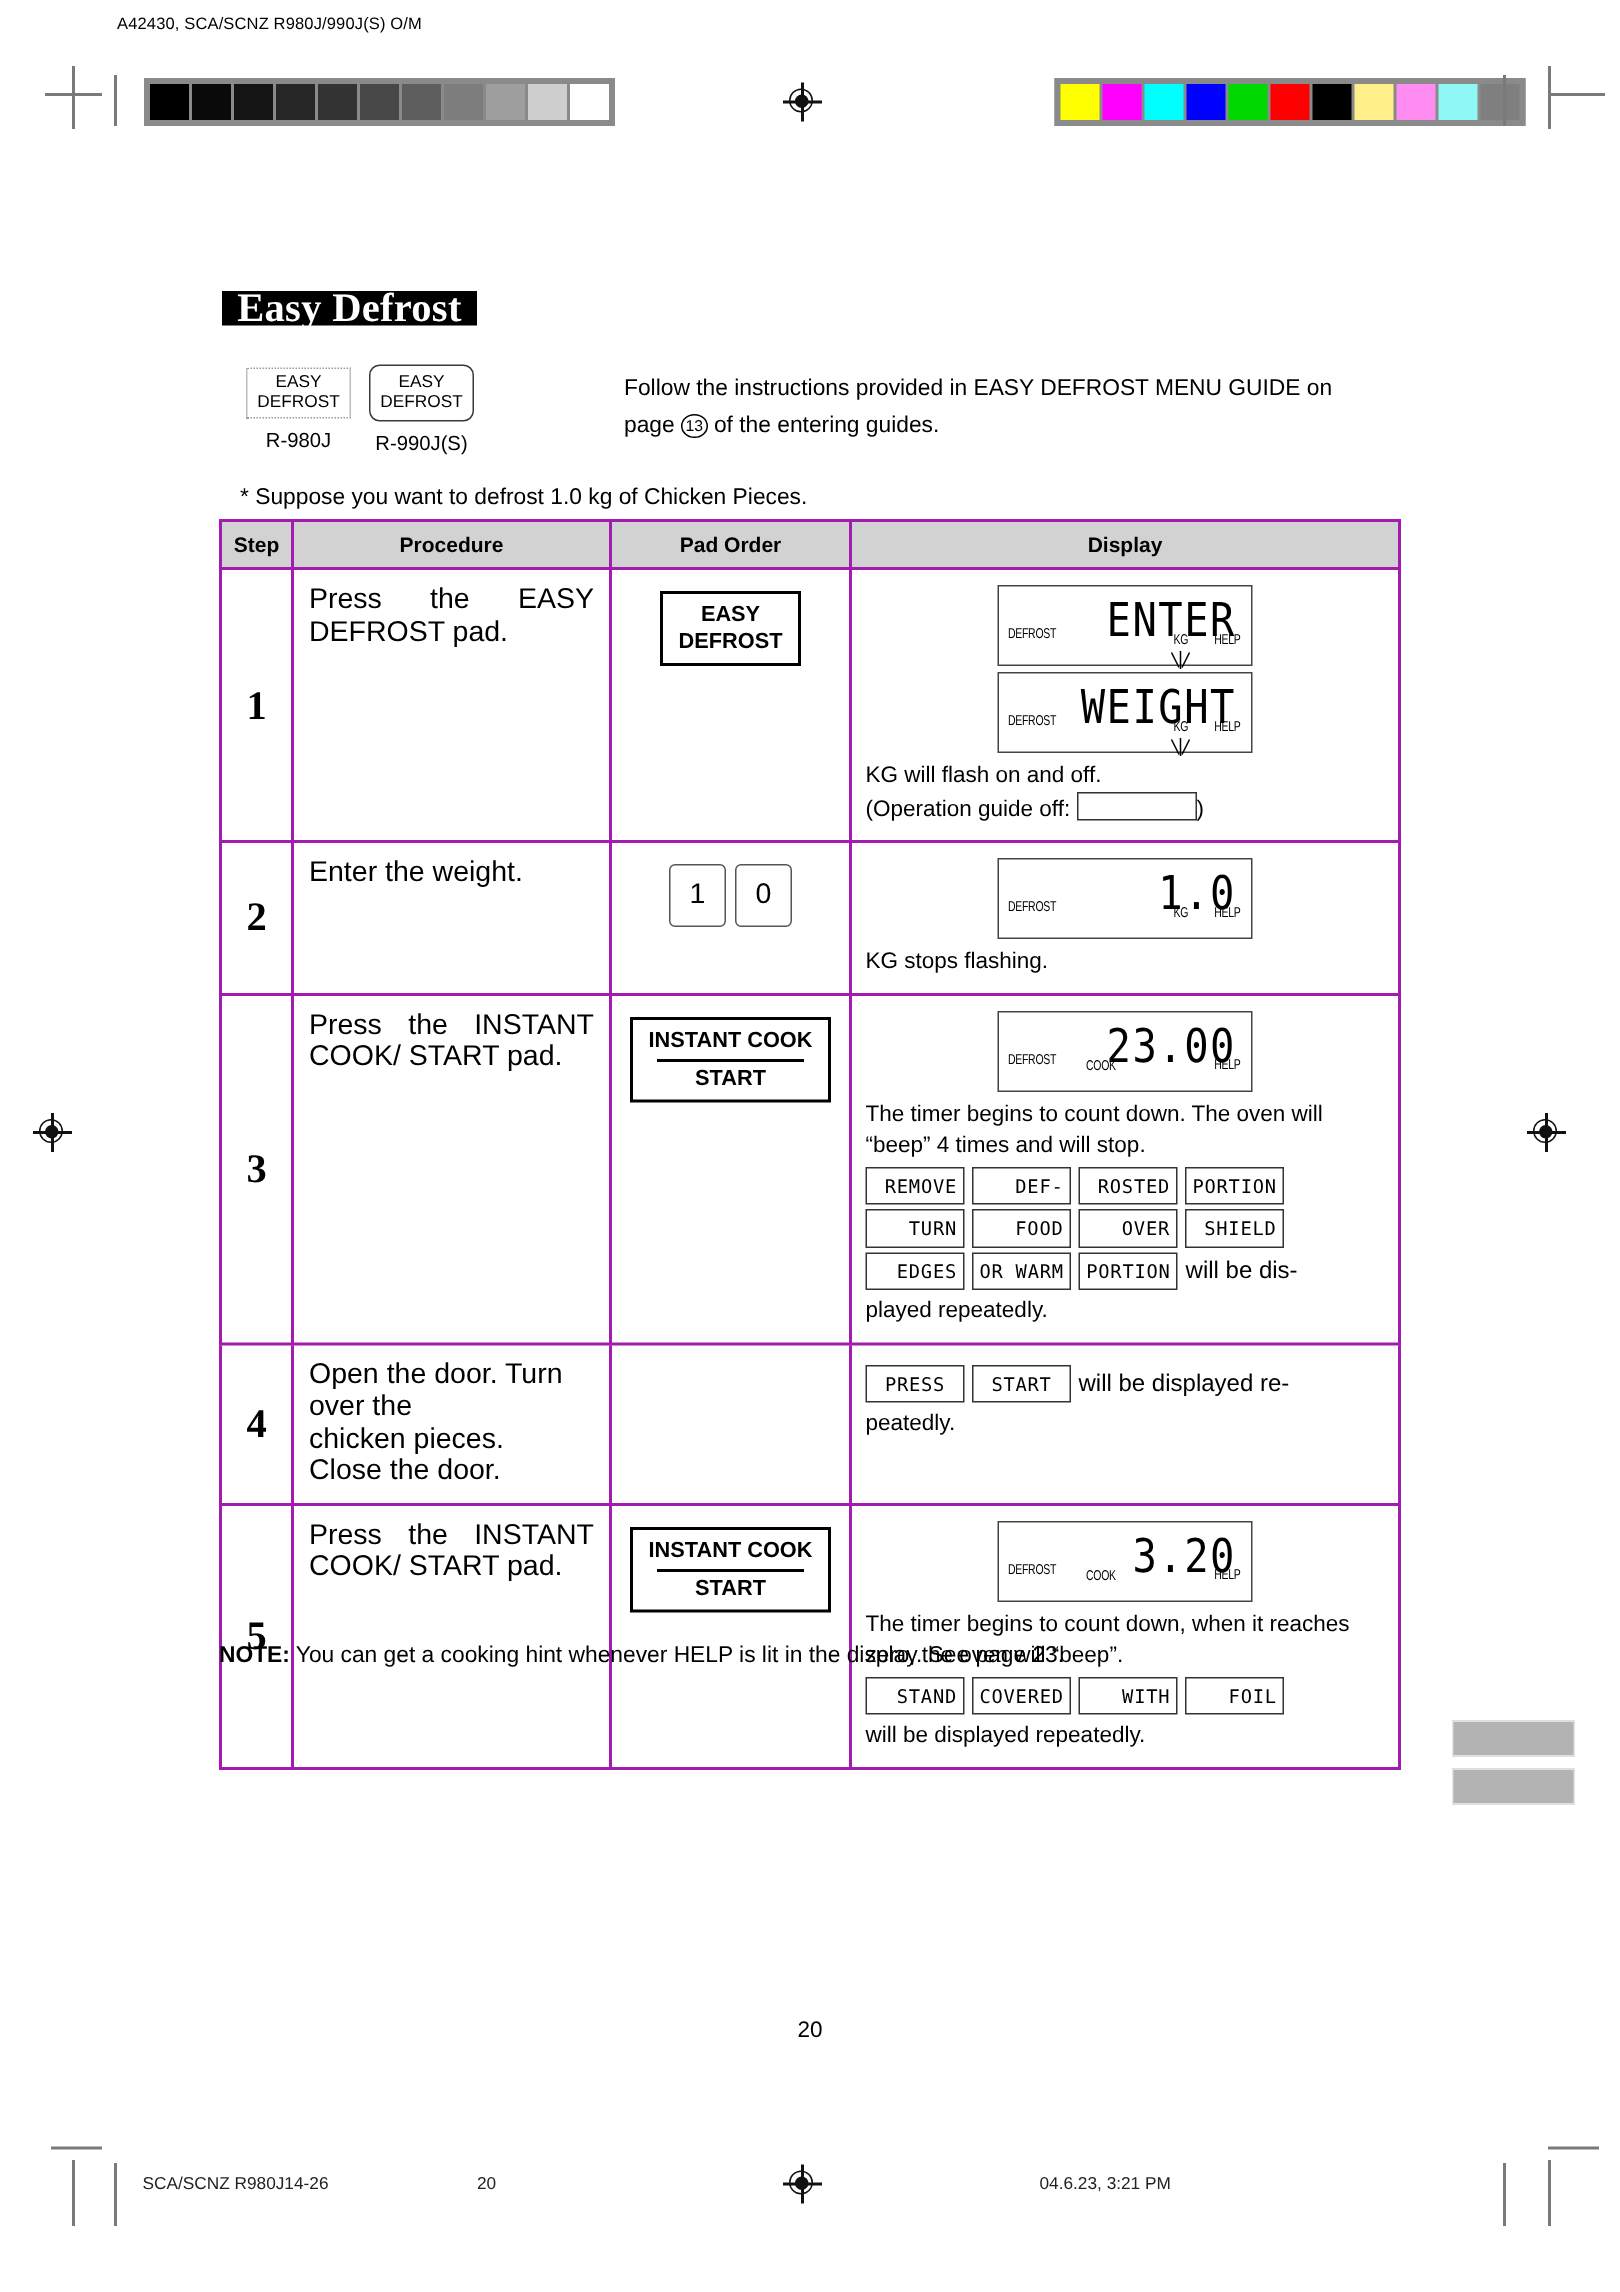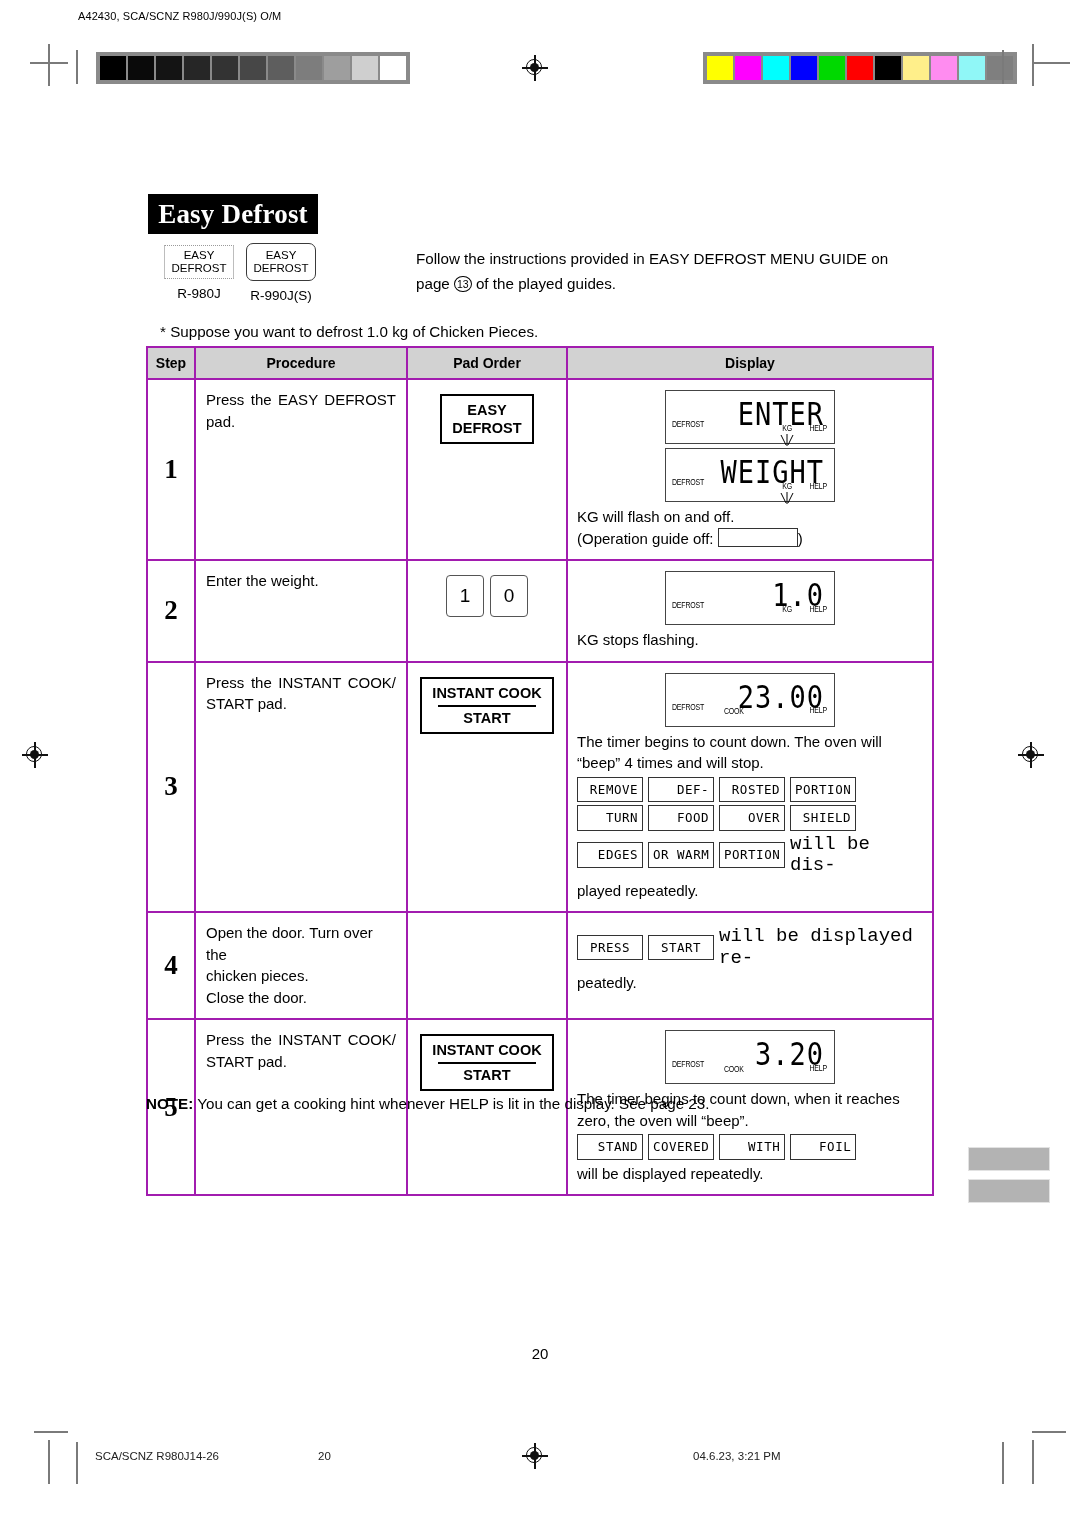--- a/index.html
+++ b/index.html
@@ -55,21 +55,21 @@
   .target .hline, .target .vline { position:absolute; background:#111; }
   .target .hline { left:0; top:12.2px; width:26px; height:1.6px; }
   .target .vline { top:0; left:12.2px; height:26px; width:1.6px; }
 
   
   .page { position: absolute; left: 0; top: 0; width: 1080px; height: 1528px; }
 
   .title-banner {
     position: absolute;
     left: 148px; top: 194px;
-    width: 170px; height: 40px;
+    width: 170px; height: 23px;
     background: #000;
     color: #fff;
     font-family: "Liberation Serif", serif;
     font-weight: bold;
     font-size: 27px;
     display: flex;
     align-items: center;
     justify-content: center;
     letter-spacing: .2px;
   }
@@ -150,21 +150,21 @@
 
   .stepnum {
     font-family: "Liberation Serif", serif;
     font-weight: bold;
     font-size: 27px;
     text-align: center;
     vertical-align: middle !important;
   }
 
   .proc {
-    font-size: 15px;
+    font-size: 19px;
     line-height: 21.5px;
     padding: 9px 10px 10px 10px !important;
     text-align: justify;
     margin-top: 35px;
   }
   .proc.nj { text-align: left; }
 
   .padcell { text-align: center; padding-top: 14px !important; }
   .pad-btn {
     display: inline-block;
@@ -238,21 +238,21 @@
     font-size: 12.5px;
     letter-spacing: 0.5px;
     padding: 1px 4px;
     text-align: right;
     min-width: 66px;
     box-sizing: border-box;
     background:#fff;
     white-space: nowrap;
   }
   .tok.ctr { text-align: center; }
-  .tail { font-size: 19px; font-family: Liberation Mono, monospace; }
+  .tail { font-size: 16px; }
 
   .opguide-box {
     display: inline-block;
     width: 78px; height: 17px;
     border: 1.2px solid #333;
     vertical-align: -3px;
     background: #fff;
   }
 
   .note {
@@ -349,21 +349,21 @@
     <div class="key key-round">
       <span>EASY</span>
       <span>DEFROST</span>
     </div>
     <div class="pad-caption">R-990J(S)</div>
   </div>
 
   <div class="intro">
     <div>Follow the instructions provided in EASY DEFROST MENU GUIDE on</div>
     <div>
-      <span>page </span><span class="circ">13</span><span> of the played guides.</span>
+      <span>page </span><span class="circ">13</span><span> of the entering guides.</span>
     </div>
   </div>
 
   <div class="suppose">* Suppose you want to defrost 1.0 kg of Chicken Pieces.</div>
 
   <table class="tbl">
     <colgroup>
       <col class="c-step">
         <col class="c-proc">
         <col class="c-pad">

